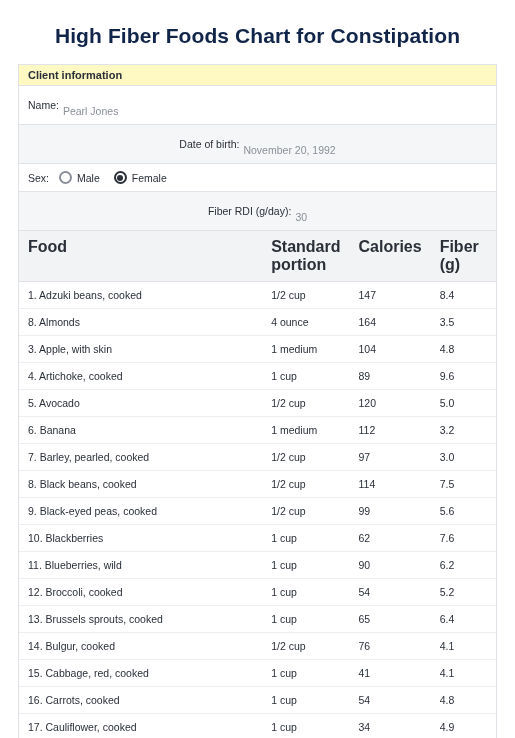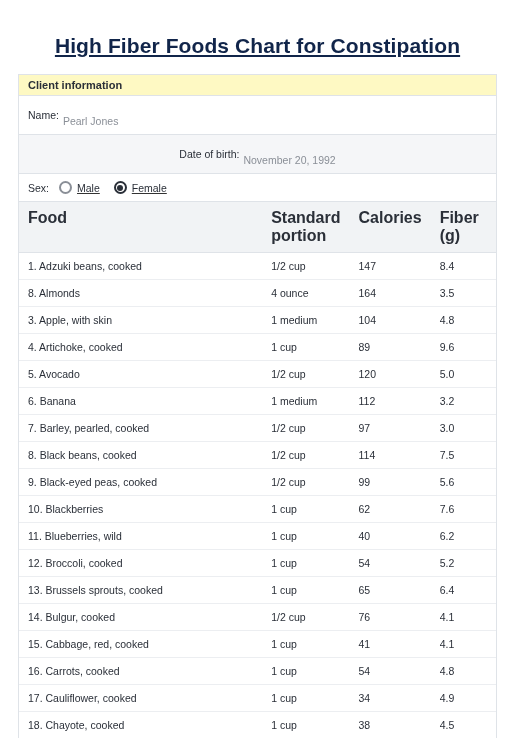--- a/index.html
+++ b/index.html
@@ -4,22 +4,21 @@
 <style>
   * { box-sizing: border-box; margin: 0; padding: 0; }
   html, body { width: 515px; font-family: Arial, Helvetica, sans-serif; background: #fff; color: #333; }
   .page { padding: 14px 18px 0 18px; }
   h1.title {
     text-align: center;
     font-size: 21px;
     font-weight: 700;
     color: #11254a;
     letter-spacing: 0.1px;
-    margin: 20px 0 16px 0;
-    text-decoration: underline;
+    margin: 10px 0 16px 0;
   }
   .panel {
     border: 1px solid #dfe3e8;
   }
   .panel-row {
     border-bottom: 1px solid #dfe3e8;
     font-size: 10.5px;
     padding: 7px 9px;
     display: flex;
     align-items: center;
@@ -29,21 +28,21 @@
     background: #fef9c3;
     font-size: 11px;
     font-weight: 700;
     color: #2a2f38;
     padding: 4px 9px;
     border-bottom: 1px solid #dfe3e8;
   }
   .panel .alt { background: #f5f6f8; justify-content: center; }
   .panel .label { color: #2a2f38; font-weight: 400; }
   .panel .value { color: #8a8f97; font-weight: 400; margin-top: 12px; }
-  .radio-group { display: flex; align-items: center; gap: 14px; text-decoration: underline; }
+  .radio-group { display: flex; align-items: center; gap: 14px; }
   .radio {
     display: inline-flex; align-items: center; gap: 5px;
     cursor: pointer;
   }
   .radio .ring {
     width: 13px; height: 13px; border: 2px solid #8a8f97; border-radius: 50%;
     display: inline-flex; align-items: center; justify-content: center;
   }
   .radio.selected .ring { border-color: #2a2f38; }
   .radio .dot {
@@ -106,20 +105,24 @@
         </span>
         <span class="radio selected">
           <span class="ring">
               <span class="dot"></span>
             </span>
           <span class="rlabel">Female</span>
         </span>
       </span>
     </div>
 
+    <div class="panel-row alt">
+      <span class="label">Fiber RDI (g/day):</span>
+      <span class="value">30</span>
+    </div>
 
     <table class="foods">
       <thead>
         <tr>
           <th class="col-food">Food</th>
           <th class="col-portion">Standard portion</th>
           <th class="col-cal">Calories</th>
           <th class="col-fiber">Fiber (g)</th>
         </tr>
       </thead>
@@ -180,21 +183,21 @@
           </tr>
           <tr>
             <td class="food-name">10. Blackberries</td>
             <td>1 cup</td>
             <td>62</td>
             <td>7.6</td>
           </tr>
           <tr>
             <td class="food-name">11. Blueberries, wild</td>
             <td>1 cup</td>
-            <td>40</td>
+            <td>90</td>
             <td>6.2</td>
           </tr>
           <tr>
             <td class="food-name">12. Broccoli, cooked</td>
             <td>1 cup</td>
             <td>54</td>
             <td>5.2</td>
           </tr>
           <tr>
             <td class="food-name">13. Brussels sprouts, cooked</td>

